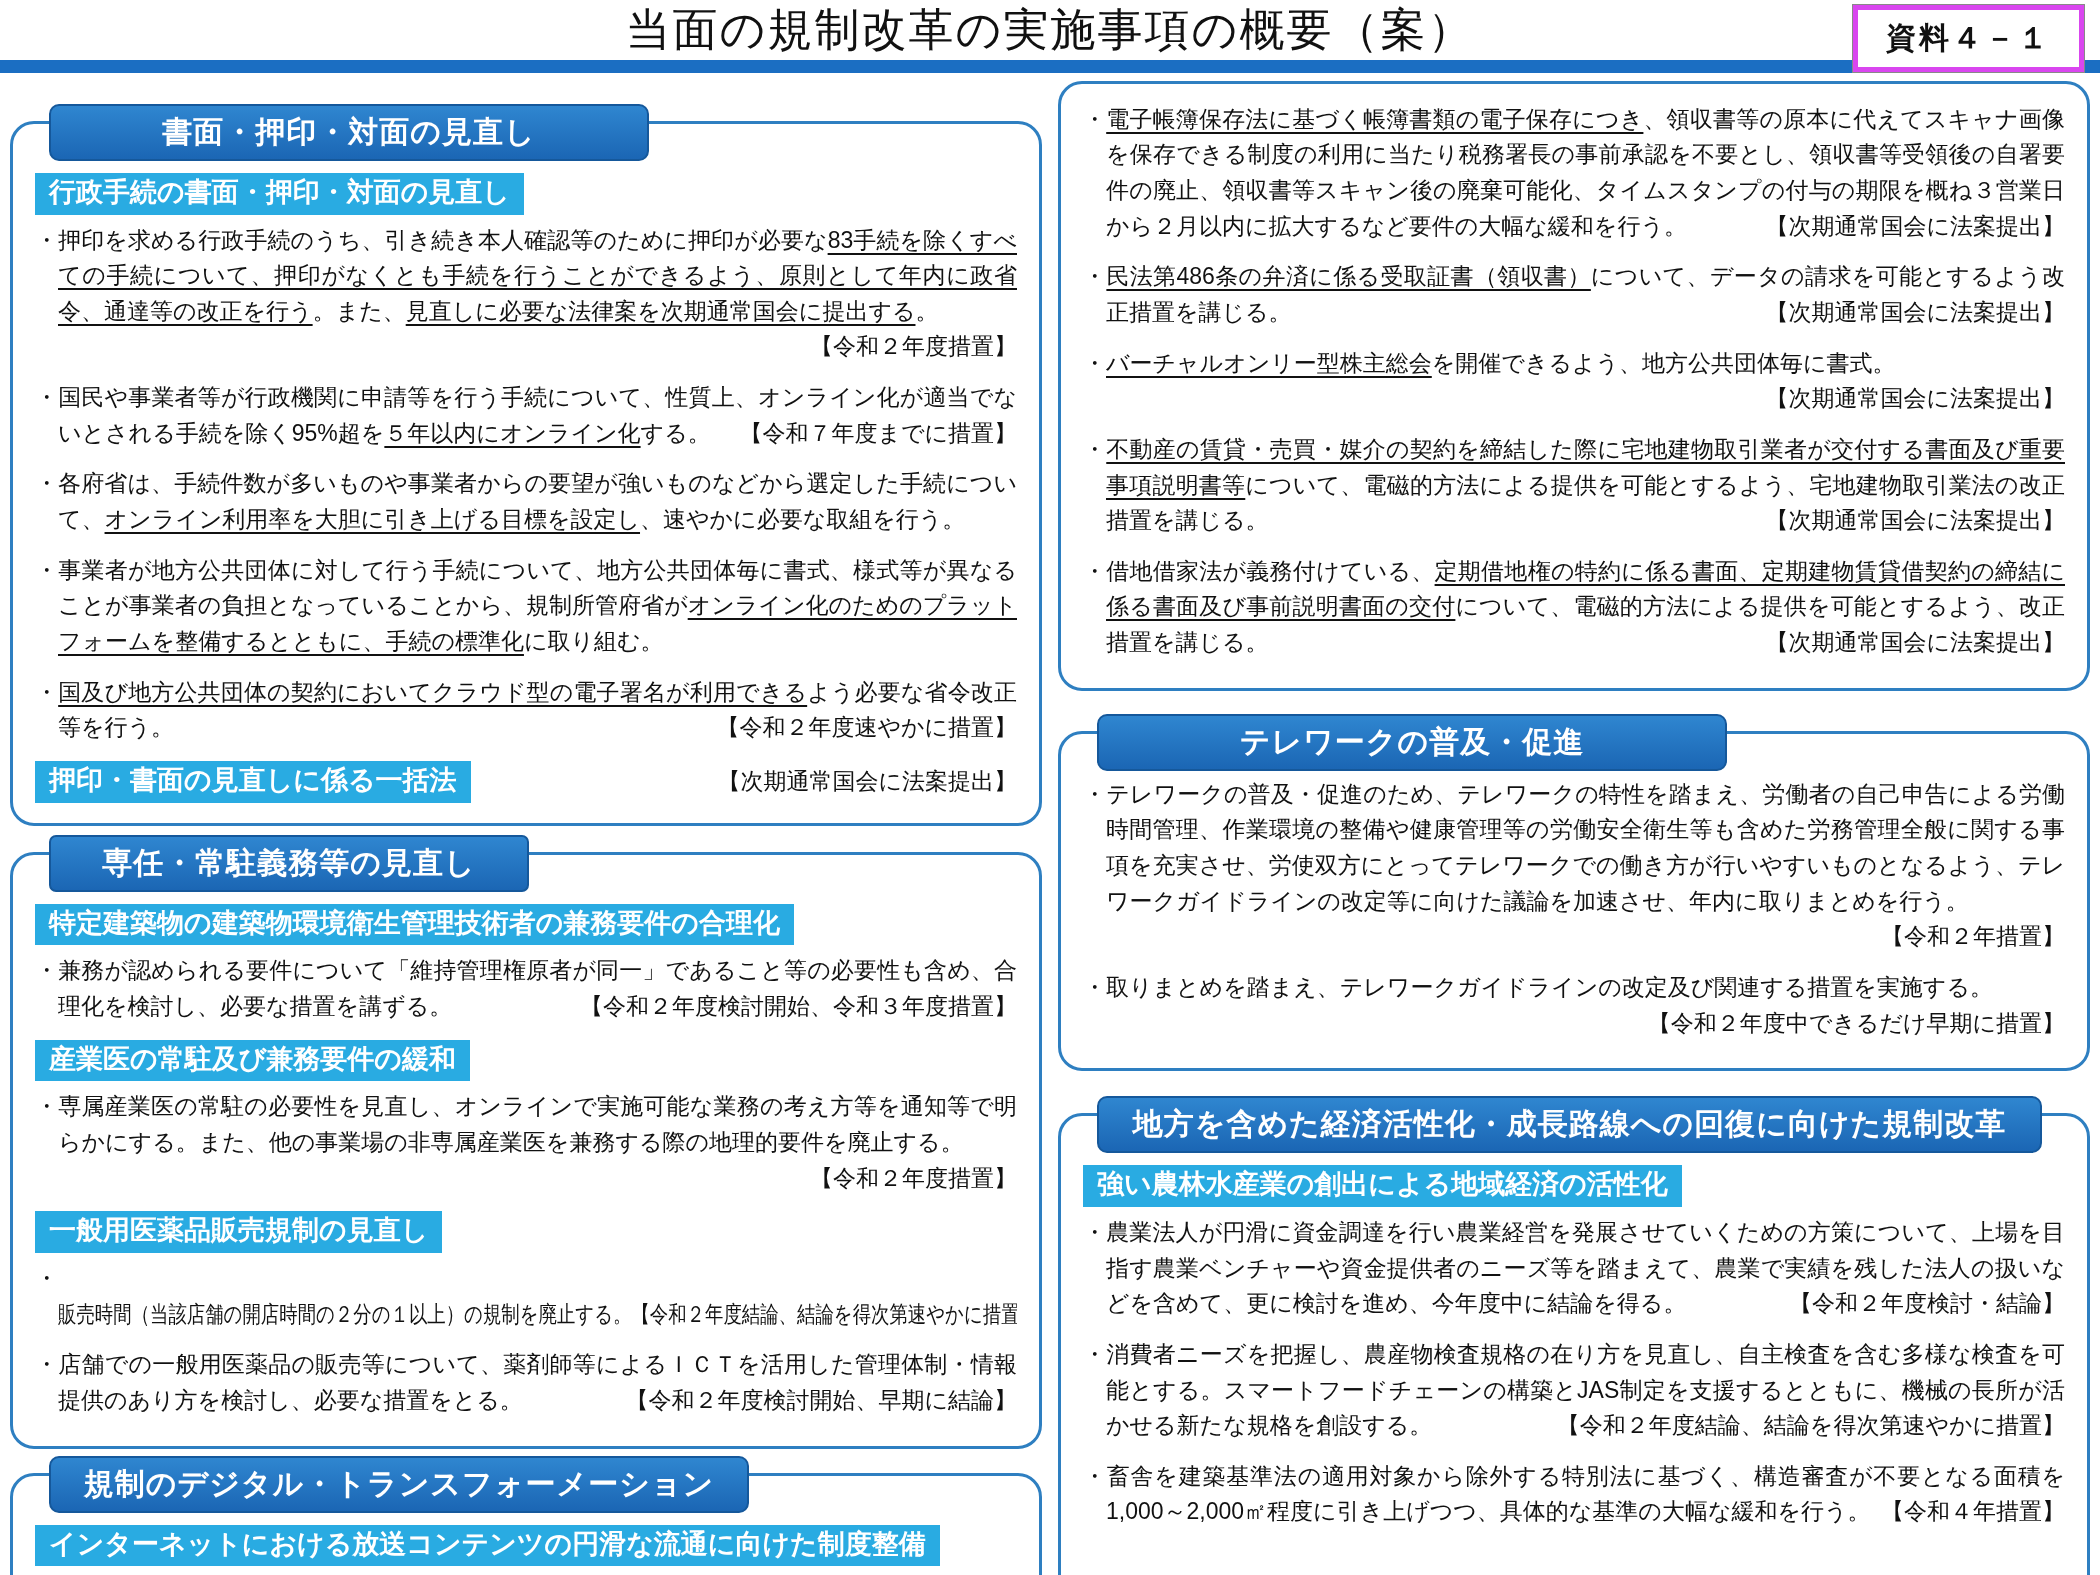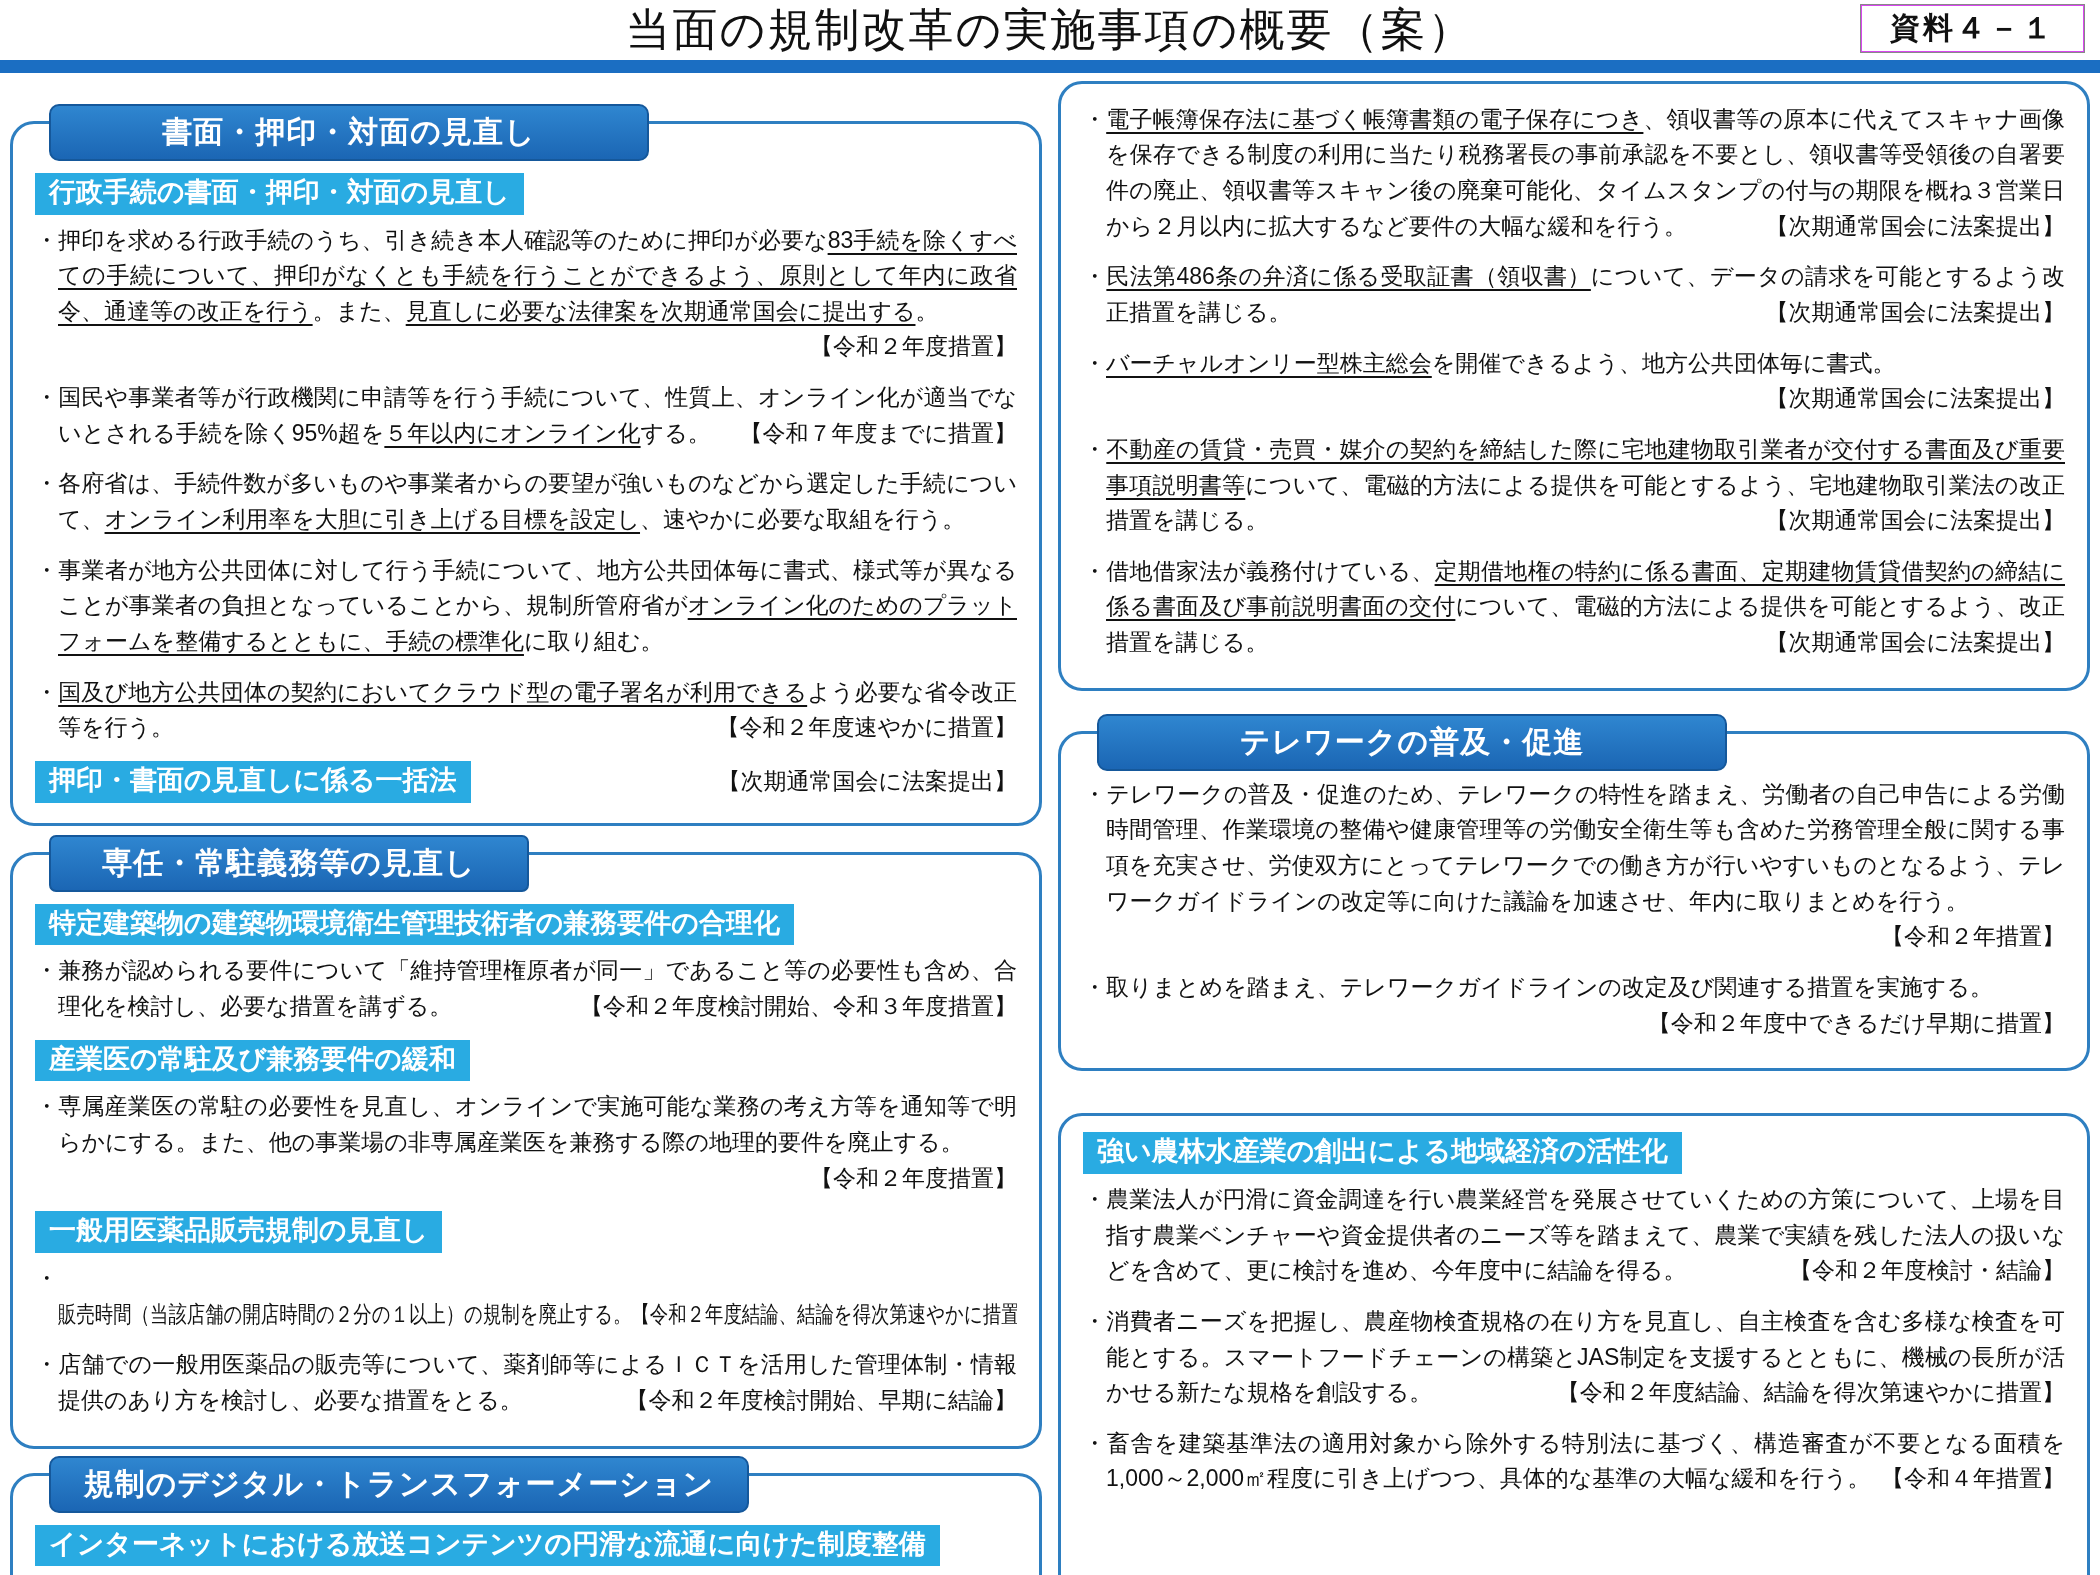--- a/index.html
+++ b/index.html
@@ -2,22 +2,22 @@
 <html lang="ja"><head>
 <meta charset="utf-8">
 <style>
   * { box-sizing: border-box; margin: 0; padding: 0; }
   html,body { width: 2100px; height: 1575px; background: #fff; overflow: hidden;
     font-family: "Liberation Sans", "DejaVu Sans", sans-serif; color: #111; }
 
   
   .page-header { position: relative; width: 100%; padding: 4px 0 0; }
   .page-title { text-align: center; font-size: 45px; font-weight: normal; letter-spacing: 2px; line-height: 1.15; }
-  .doc-label { position: absolute; top: 5px; right: 16px; border: 1px solid #d946ef;
-    outline: 1px solid #888; font-size: 30px; font-weight: bold; padding: 2px 28px; background: #fff; letter-spacing: 3px; }
+  .doc-label { position: absolute; top: 5px; right: 16px; border: 5px solid #d946ef;
+    outline: 1px solid #888; font-size: 30px; font-weight: bold; padding: 8px 28px; background: #fff; letter-spacing: 3px; }
   .top-bar { width: 100%; height: 13px; background: #1b6ec2; margin-top: 4px; }
 
   
   .cols { display: flex; gap: 16px; padding: 8px 10px 0; align-items: flex-start; }
   .col { width: 1032px; }
 
   
   .box { border: 3px solid #2e7fc1; border-radius: 24px; background: #fff;
     padding: 4px 22px 12px; margin-bottom: 26px; }
   .tab { display: block; margin: -24px 0 6px 14px; background: linear-gradient(#2f86d0, #1b66b4);
@@ -113,20 +113,21 @@
         </div>
     </section>
     <section class="box box-e">
       <div class="tab tab-e">テレワークの普及・促進</div>
       <div class="box-body">
           <p class="bullet">・<span>テレワークの普及・促進のため、テレワークの特性を踏まえ、労働者の自己申告による労働時間管理、作業環境の整備や健康管理等の労働安全衛生等も含めた労務管理全般に関する事項を充実させ、労使双方にとってテレワークでの働き方が行いやすいものとなるよう、テレワークガイドラインの改定等に向けた議論を加速させ、年内に取りまとめを行う。</span><span class="note fl">【令和２年措置】</span></p>
           <p class="bullet">・<span>取りまとめを踏まえ、テレワークガイドラインの改定及び関連する措置を実施する。</span><span class="note fl">【令和２年度中できるだけ早期に措置】</span></p>
         </div>
     </section>
     <section class="box box-f">
+      <div class="tab tab-f">地方を含めた経済活性化・成長路線への回復に向けた規制改革</div>
       <div class="box-body">
           <div class="sub-row">
             <span class="subheader">強い農林水産業の創出による地域経済の活性化</span>
           </div>
           <p class="bullet">・<span>農業法人が円滑に資金調達を行い農業経営を発展させていくための方策について、上場を目指す農業ベンチャーや資金提供者のニーズ等を踏まえて、農業で実績を残した法人の扱いなどを含めて、更に検討を進め、今年度中に結論を得る。</span><span class="note fl">【令和２年度検討・結論】</span></p>
           <p class="bullet">・<span>消費者ニーズを把握し、農産物検査規格の在り方を見直し、自主検査を含む多様な検査を可能とする。スマートフードチェーンの構築とJAS制定を支援するとともに、機械の長所が活かせる新たな規格を創設する。</span><span class="note fl">【令和２年度結論、結論を得次第速やかに措置】</span></p>
           <p class="bullet">・<span>畜舎を建築基準法の適用対象から除外する特別法に基づく、構造審査が不要となる面積を1,000～2,000㎡程度に引き上げつつ、具体的な基準の大幅な緩和を行う。</span><span class="note fl">【令和４年措置】</span></p>
         </div>
     </section>
   </div>

